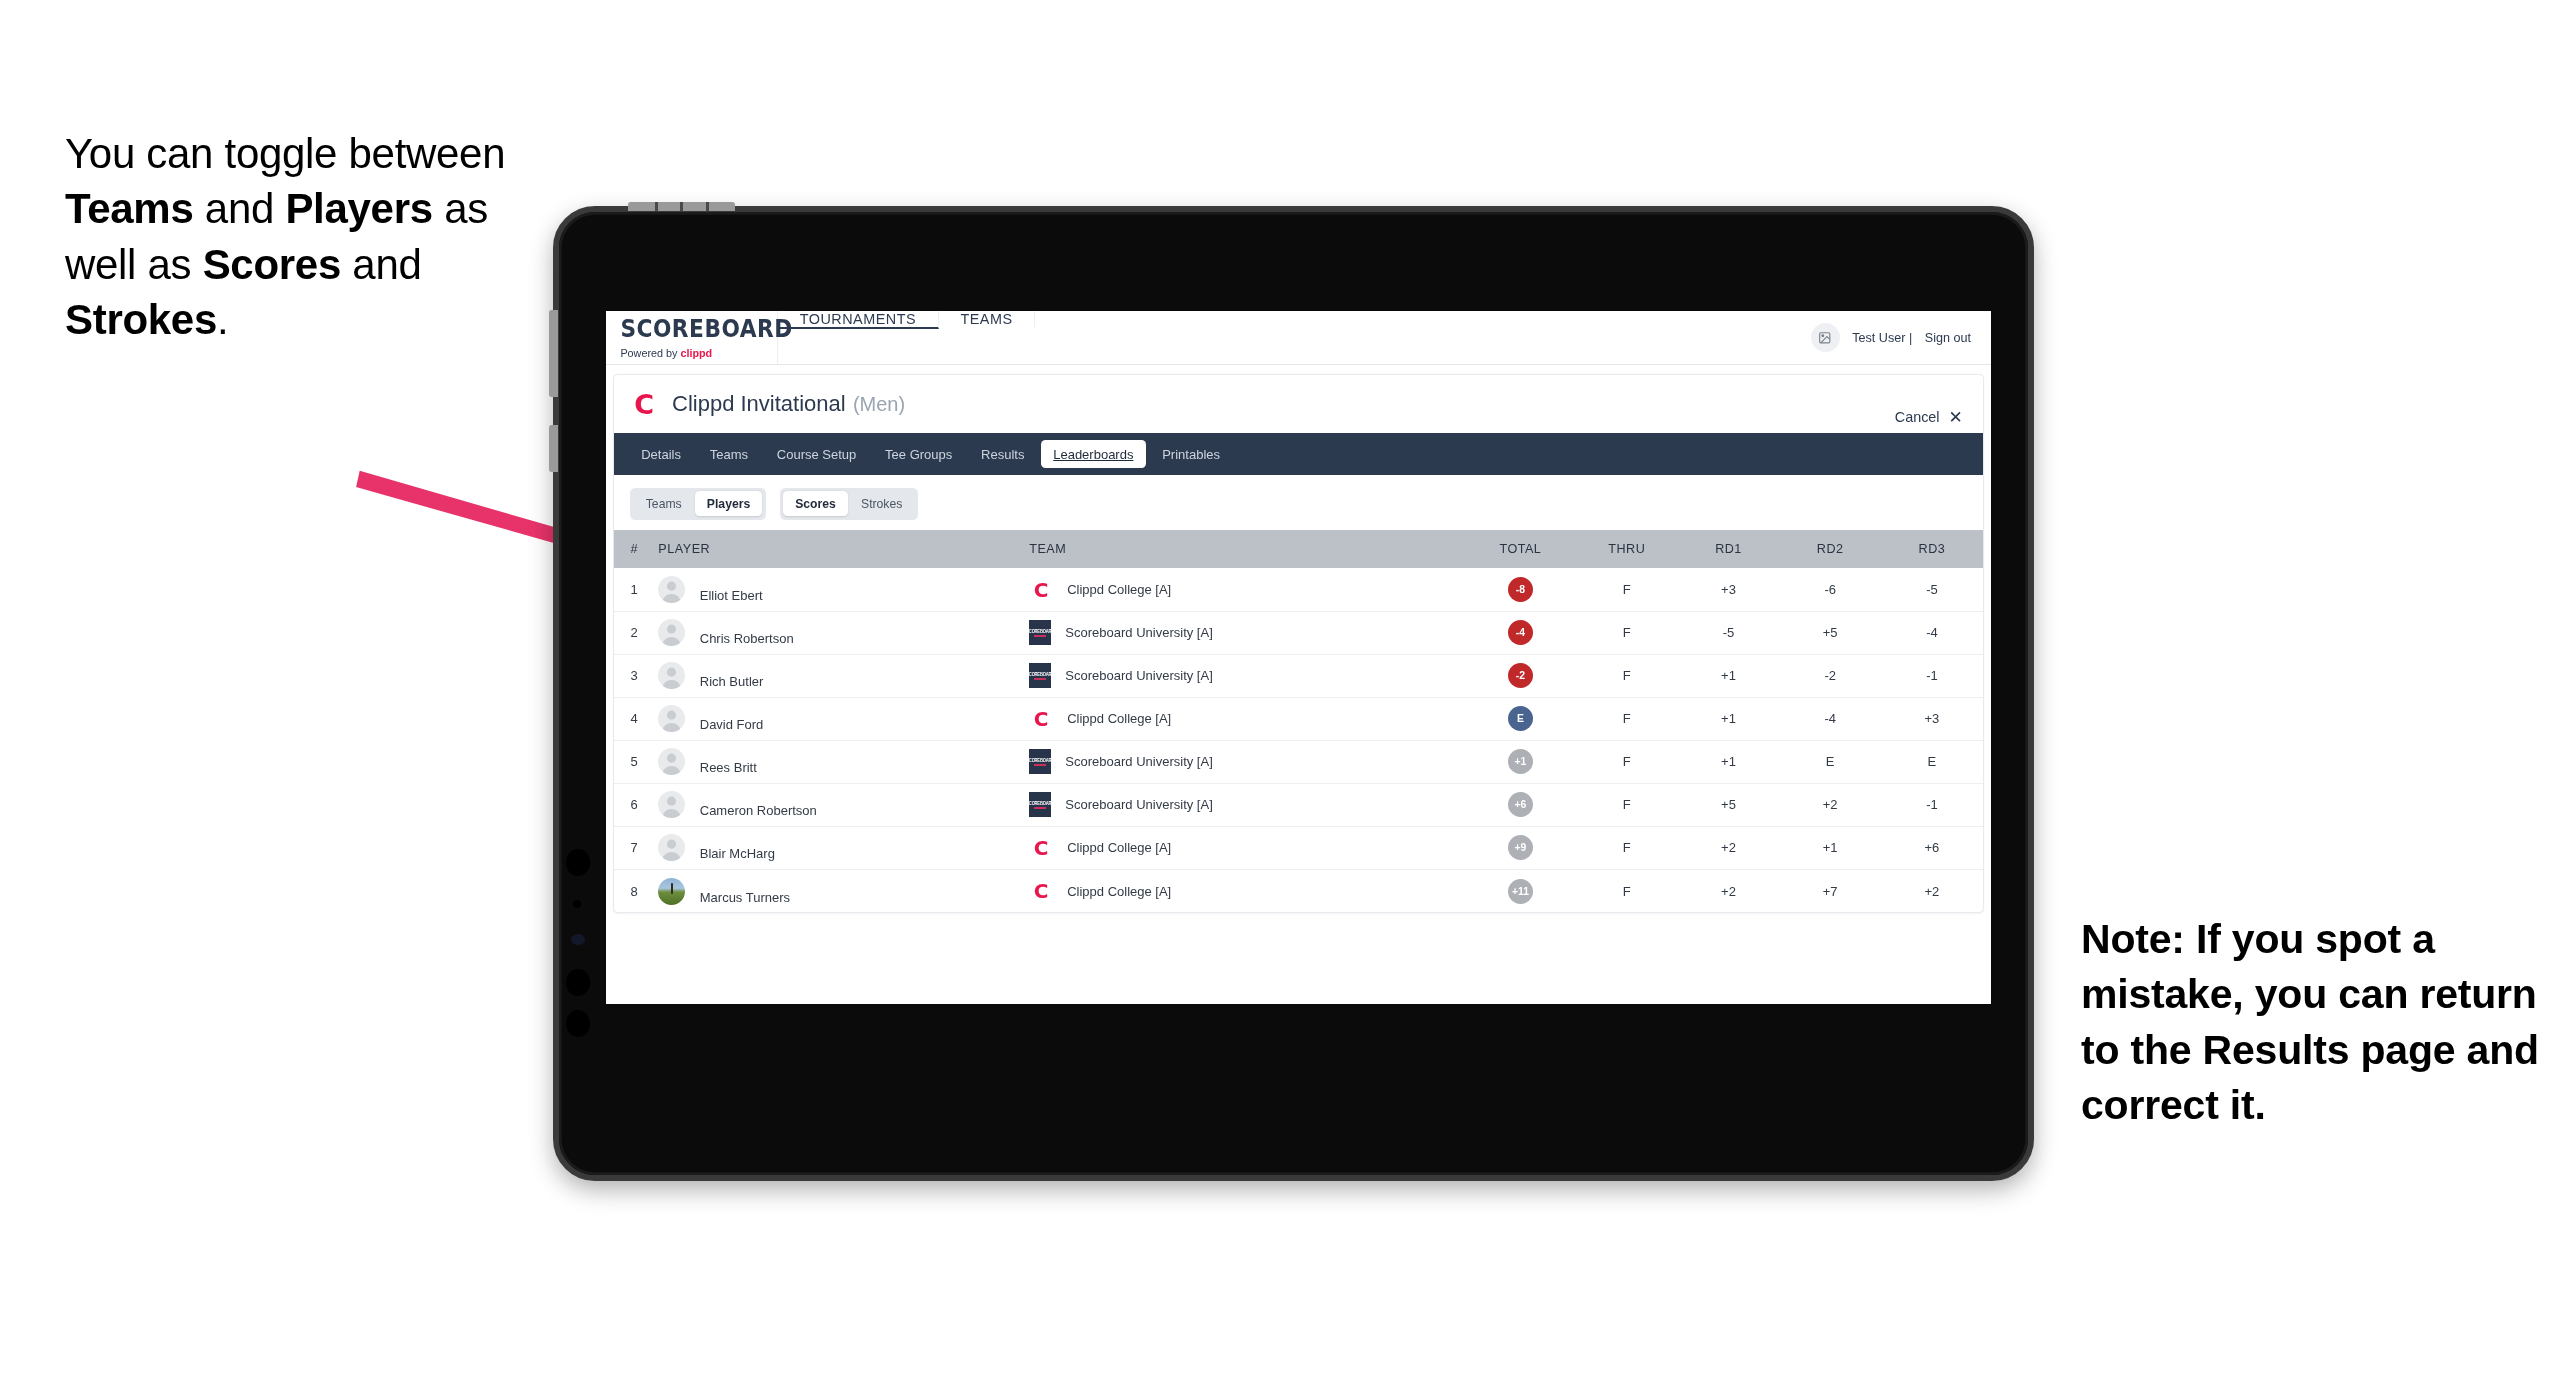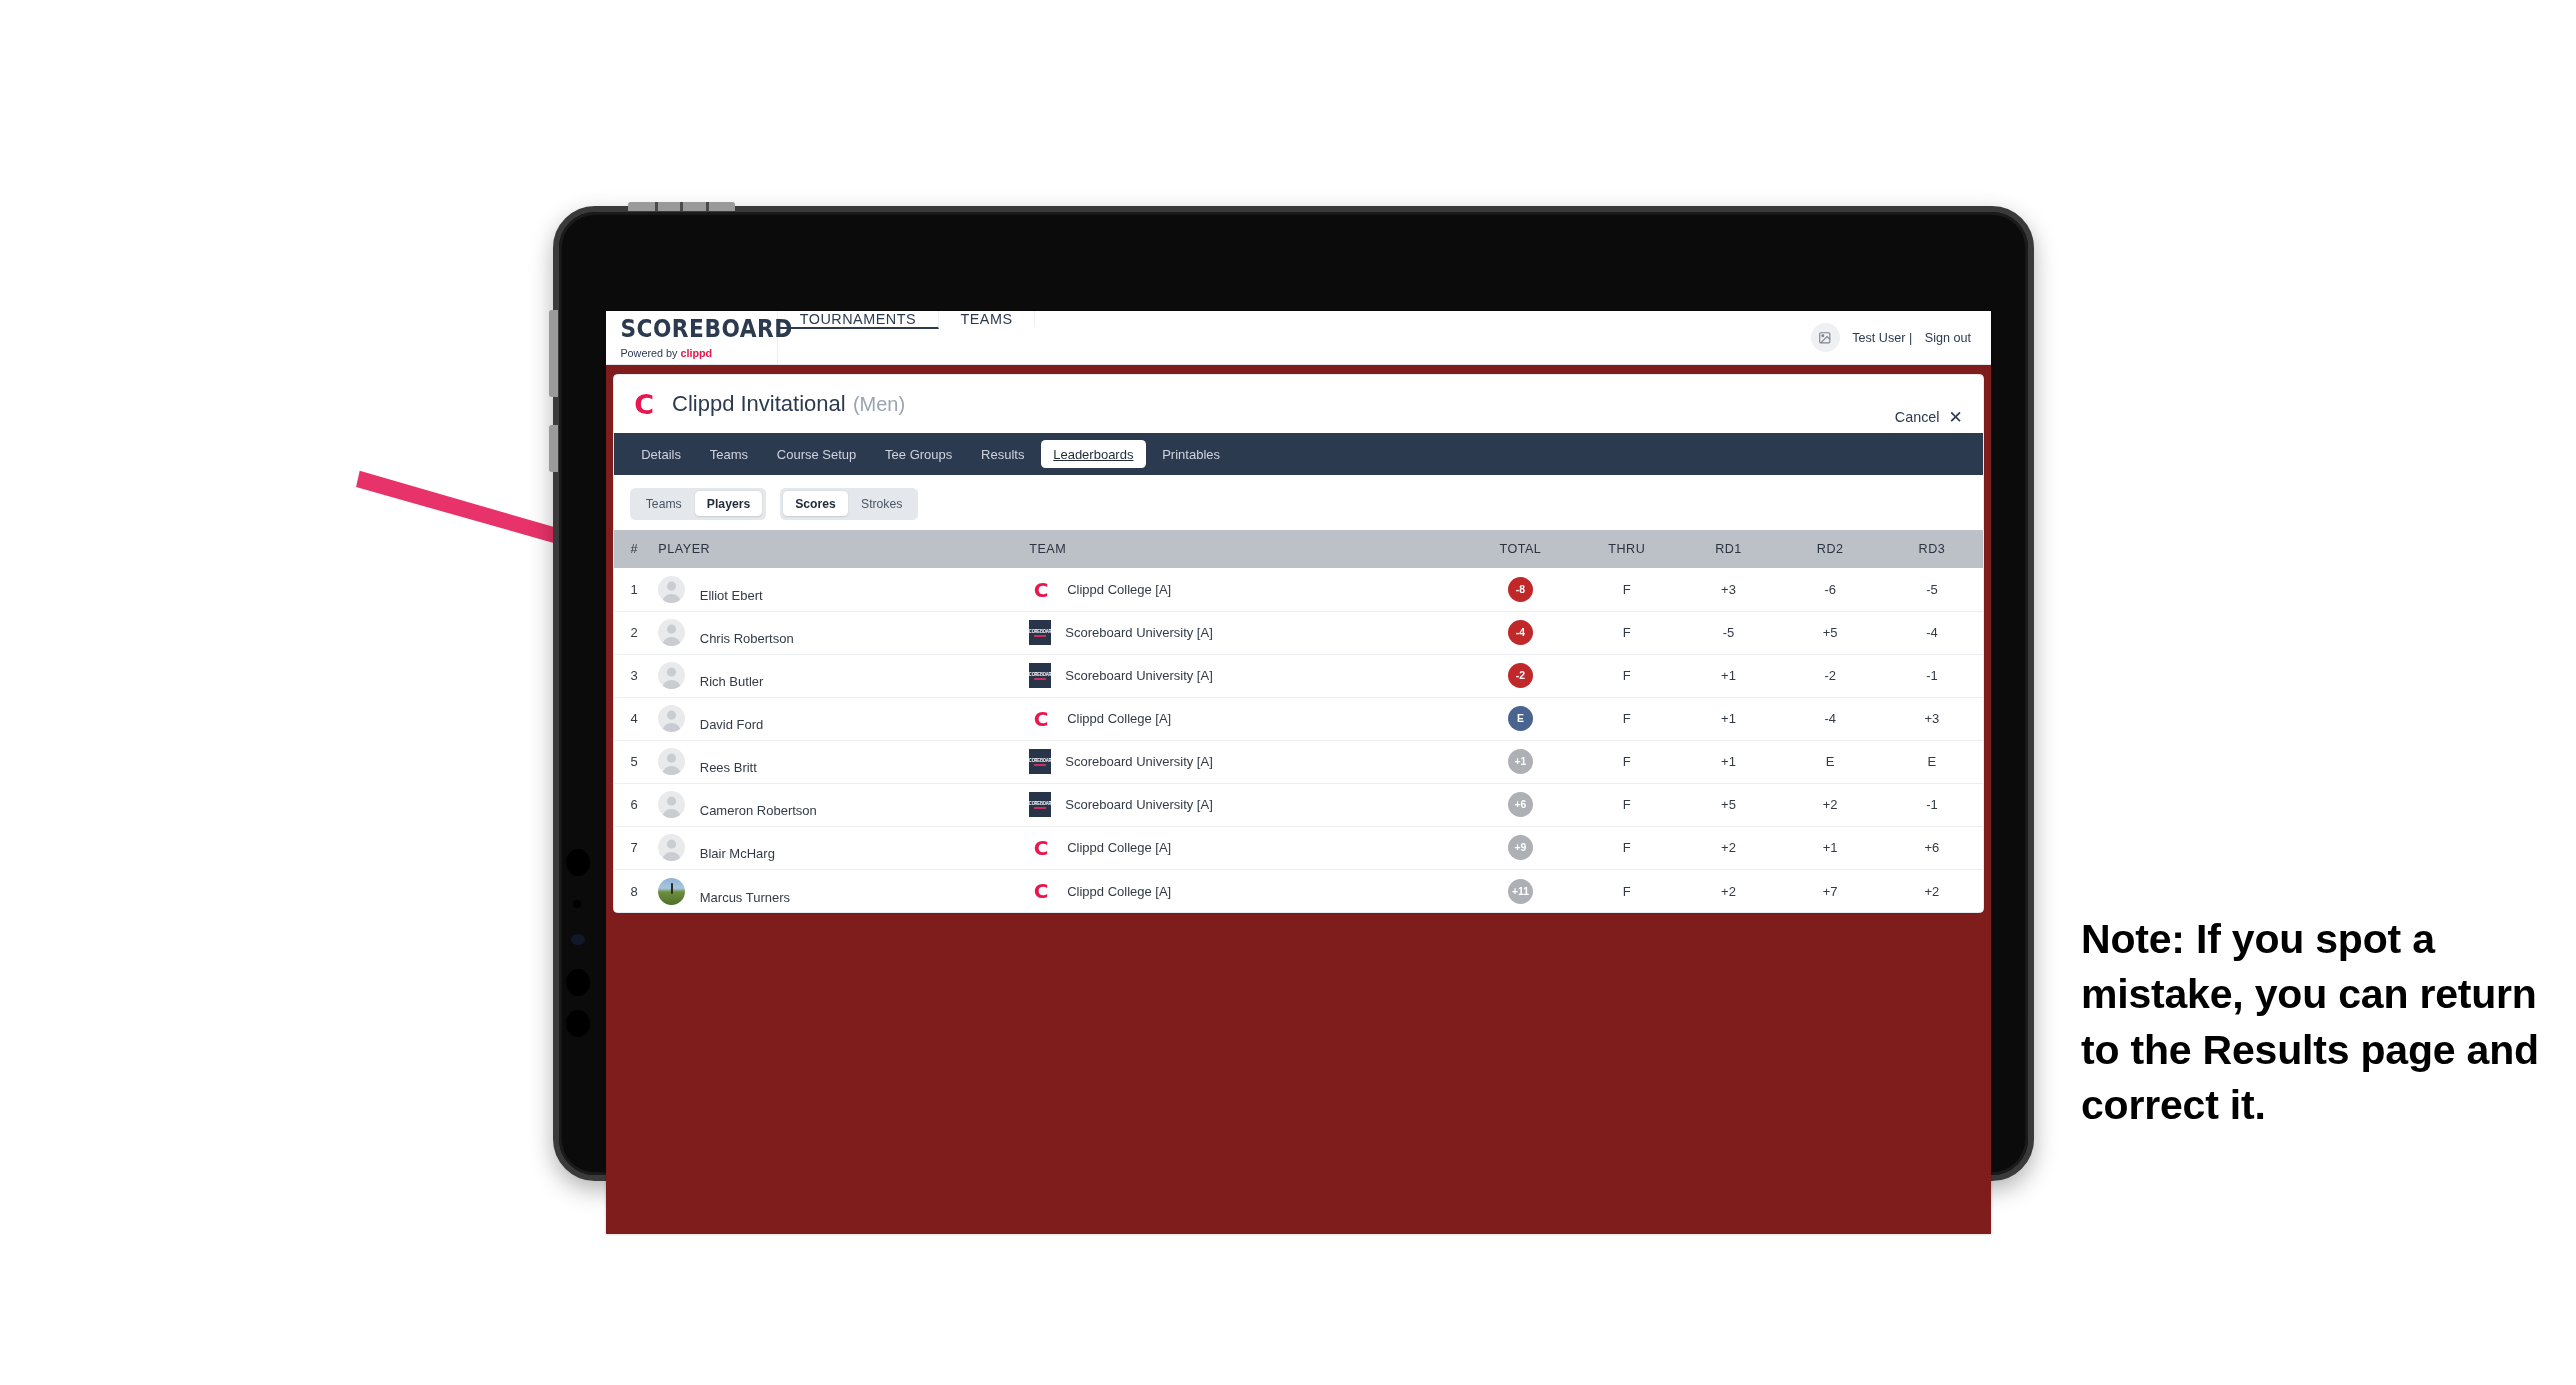--- a/index.html
+++ b/index.html
@@ -54,22 +54,22 @@
   .dot { position: absolute; left: 7.2px; background: #000; border-radius: 50%; }
   .dot.d1 { top: 637px; width: 23.5px; height: 27px; }
   .dot.d2 { top: 688px; width: 8.1px; height: 8.1px; left: 14.4px; }
   .dot.d3 { top: 722px; width: 14.4px; height: 10.8px; left: 11.7px; background:#13172a; border-radius:50%; }
   .dot.d4 { top: 757px; width: 23.5px; height: 27px; }
   .dot.d5 { top: 798px; width: 23.5px; height: 27px; }
 
   
   .screen {
     position: absolute; left: 47px; top: 99px;
-    width: 1385px; height: 923px;
-    background: #7f1d1d; overflow: hidden;
+    width: 1385px; height: 693px;
+    background: #ffffff; overflow: hidden;
     box-shadow: 0 0.9px 2.7px rgba(0,0,0,0.25);
   }
 
   
   .topbar { height: 54px; background: #fff; display: flex; align-items: stretch;
             border-bottom: 0.9px solid #e3e6ea; position: relative; }
   .brand { width: 172px; display: flex; flex-direction: column; justify-content: center;
            padding-left: 14.4px; border-right: 0.9px solid #eceff2; }
   .brand-title { font-size: 21.7px; font-weight: bold; letter-spacing: 0.5px; color: #2c3a50;
                  font-family: "DejaVu Sans", sans-serif; transform: scaleY(1.12); transform-origin: left center;}
@@ -143,20 +143,23 @@
   }
   .badge.red  { background: #c0282a; }
   .badge.blue { background: #4a6490; }
   .badge.grey { background: #adb0b4; }
 </style>
 </head>
 <body>
 
 <div class="stage">
 
+  <div class="annot-left">
+    <span id="annot-left-text">You can toggle between <b>Teams</b> and <b>Players</b> as well as <b>Scores</b> and <b>Strokes</b>.</span>
+  </div>
 
   <svg class="arrow-svg" viewBox="0 0 340 140">
     <path d="M8 22 L250 92 L246 66 L316 104 L240 132 L244 108 L4 40 Z" fill="#e8336a"></path>
   </svg>
 
   <div class="annot-right">Note: If you spot a mistake, you can return to the Results page and correct it.</div>
 
   <div class="tablet">
     <div class="tablet-inner-edge"></div>
     <div class="btn-top">

